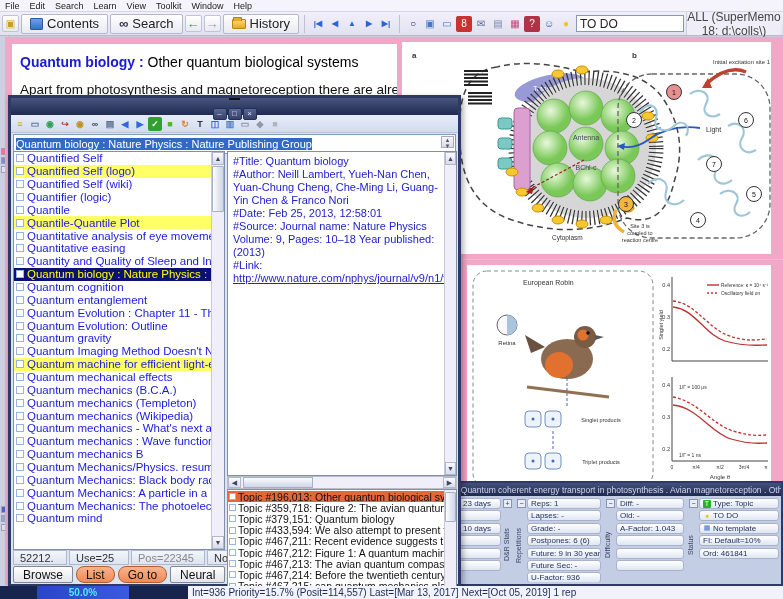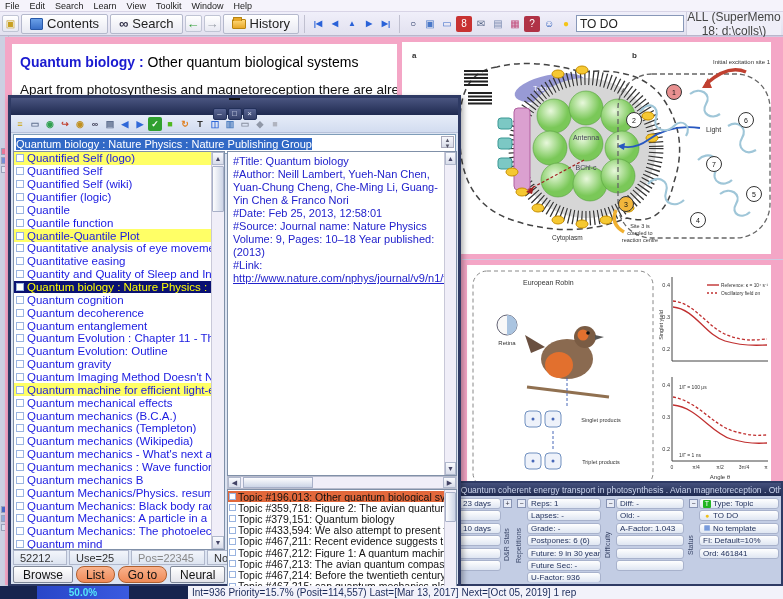--- a/index.html
+++ b/index.html
@@ -504,44 +504,40 @@
       <div id="rsearch">
         <div class="sfield">
           <span class="seltext">Quantum biology : Nature Physics : Nature Publishing Group</span>
           <span class="spinner">▲<br>▼</span>
         </div>
       </div>
       <div id="rbody">
         <div id="rlist">
           <div class="rows">
 
-          <div class="lrow hl">
+          <div class="lrow">
+                <span class="cb"></span>
+                <span>Quantified Self</span>
+              </div>
+              <div class="lrow hl">
                 <span class="cb"></span>
                 <span>Quantified Self (logo)</span>
               </div>
               <div class="lrow">
                 <span class="cb"></span>
-                <span>Quantified Self</span>
-              </div>
-              <div class="lrow">
-                <span class="cb"></span>
                 <span>Quantified Self (wiki)</span>
               </div>
               <div class="lrow">
                 <span class="cb"></span>
                 <span>Quantifier (logic)</span>
               </div>
               <div class="lrow">
                 <span class="cb"></span>
                 <span>Quantile</span>
               </div>
-              <div class="lrow">
-                <span class="cb"></span>
-                <span>Quantile function</span>
-              </div>
               <div class="lrow hl">
                 <span class="cb"></span>
                 <span>Quantile-Quantile Plot</span>
               </div>
               <div class="lrow">
                 <span class="cb"></span>
                 <span>Quantitative analysis of eye movements d</span>
               </div>
               <div class="lrow">
                 <span class="cb"></span>
@@ -551,24 +547,20 @@
                 <span class="cb"></span>
                 <span>Quantity and Quality of Sleep and Inciden</span>
               </div>
               <div class="lrow sel">
                 <span class="cb"></span>
                 <span>Quantum biology : Nature Physics : Nature</span>
               </div>
               <div class="lrow">
                 <span class="cb"></span>
                 <span>Quantum cognition</span>
-              </div>
-              <div class="lrow">
-                <span class="cb"></span>
-                <span>Quantum decoherence</span>
               </div>
               <div class="lrow">
                 <span class="cb"></span>
                 <span>Quantum entanglement</span>
               </div>
               <div class="lrow">
                 <span class="cb"></span>
                 <span>Quantum Evolution : Chapter 11 - The qua</span>
               </div>
               <div class="lrow">

